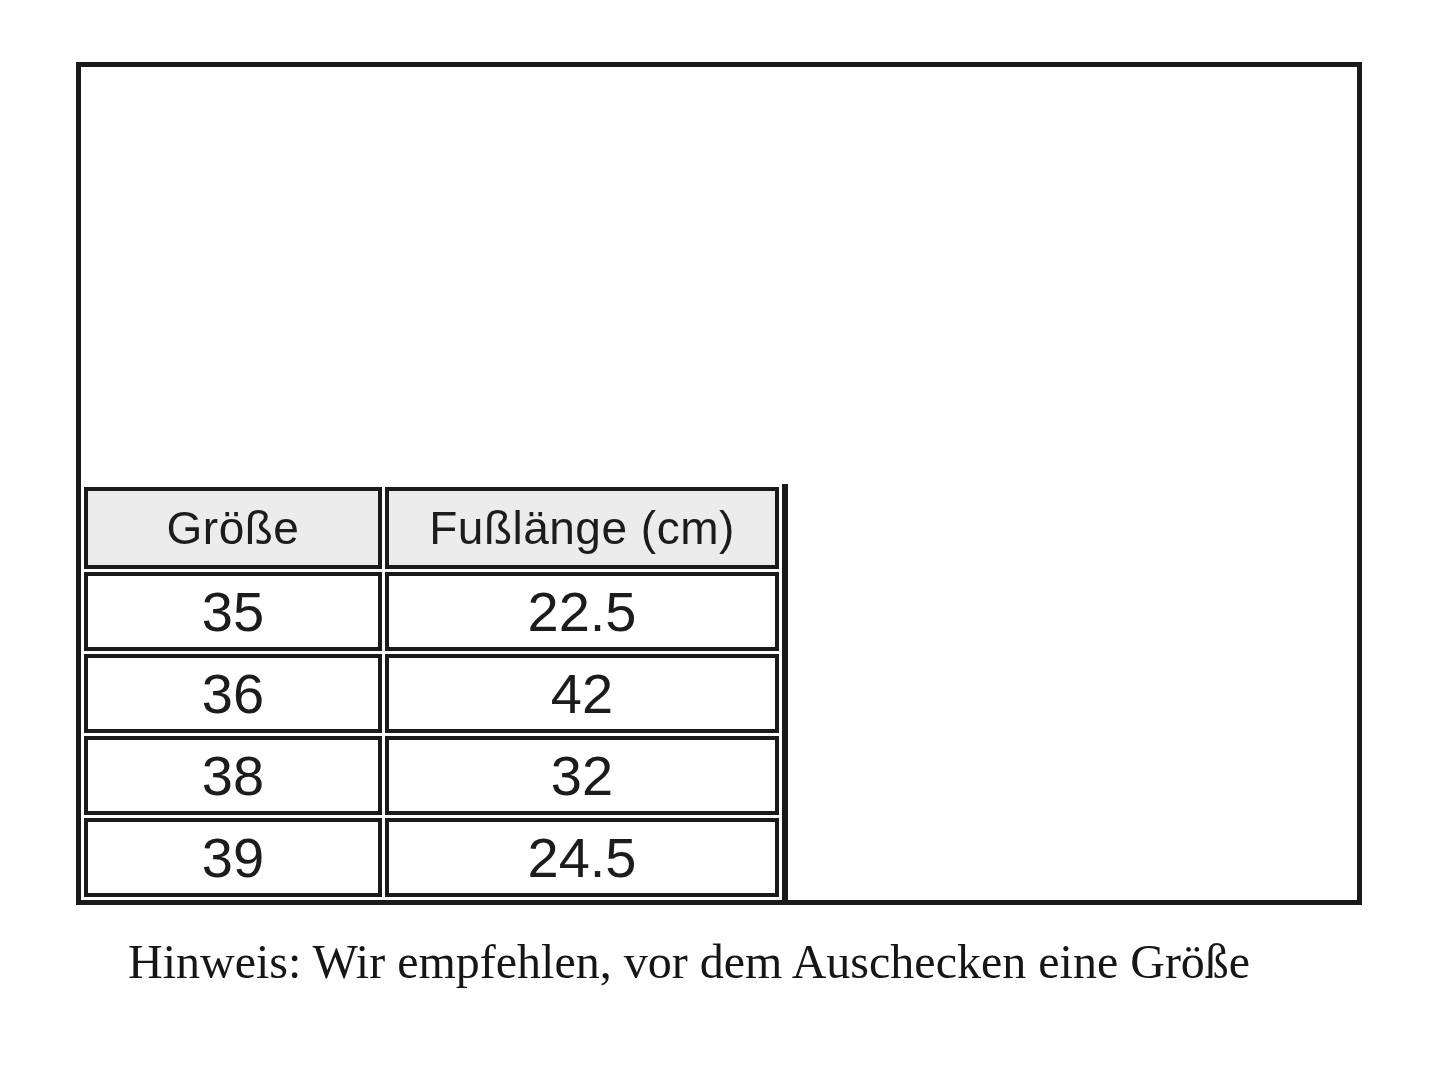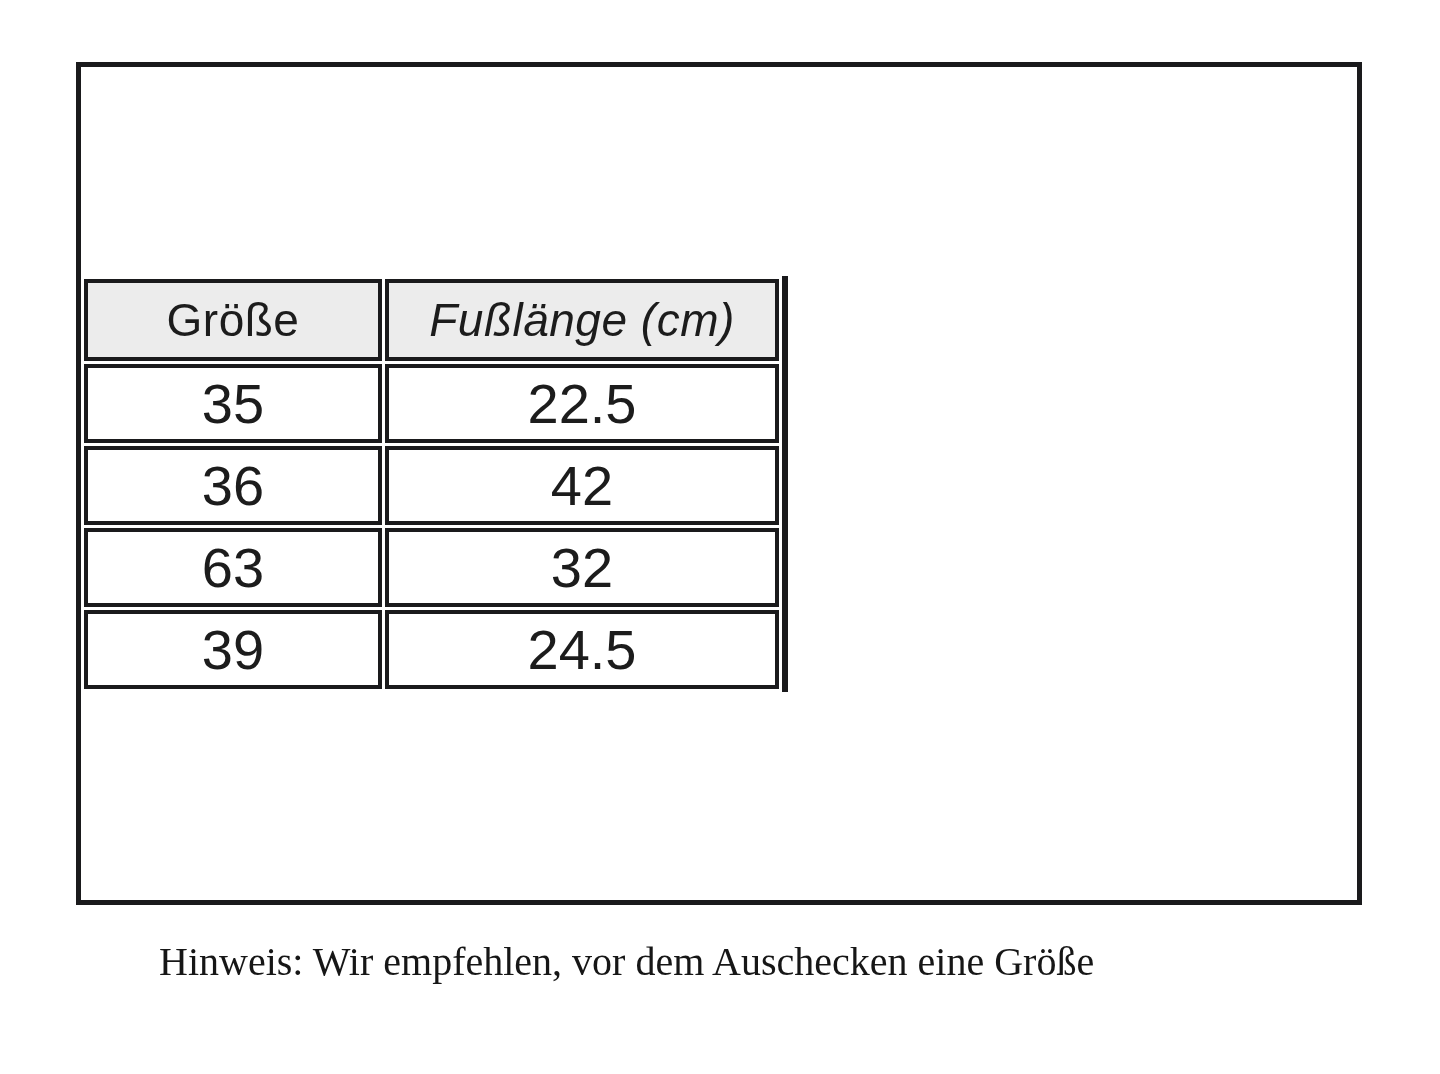--- a/index.html
+++ b/index.html
@@ -5,37 +5,37 @@
   html,body{margin:0;padding:0;background:#ffffff;}
   body{width:1440px;height:1074px;overflow:hidden;font-family:"Liberation Sans",sans-serif;}
   .page{position:relative;width:1440px;height:1074px;background:#ffffff;}
 
   
   .chart-wrap{
     position:absolute;left:76px;top:62px;
     width:1286px;height:843px;
     border:5px solid #1a1a1c;
     box-sizing:border-box;
-    display:flex;align-items:center;background:#ffffff;
+    display:flex;align-items:flex-end;background:#ffffff;
   }
   .table-col{border-right:6px solid #1a1a1c;}
   table.size-table{
     border-collapse:separate;border-spacing:3px;
     background:#ffffff;
   }
   table.size-table th, table.size-table td{
     border:4px solid #1a1a1c;
     text-align:center;vertical-align:middle;
     padding:0;color:#1c1c1c;
   }
   table.size-table th{
     width:290px;height:74px;background:#ececec;
     font-size:46px;font-weight:400;letter-spacing:0.5px;
   }
-  table.size-table th.col2{width:386px;font-style:italic;}
+  table.size-table th.col2{width:386px;}
   table.size-table td{
     height:71px;background:#ffffff;
     font-size:56px;font-weight:400;
   }
 
   
   .measure-panel{position:relative;flex:1;background:#ffffff;overflow:hidden;}
 
   .ruler{position:absolute;left:37px;top:13px;width:89px;height:790px;}
   .tick{position:absolute;right:0;height:4px;background:#c7c7cb;}
@@ -45,21 +45,21 @@
   .tick.long{width:89px;background:#d3d3d7;}
   .tick.first{height:5px;background:#ababb0;}
 
   .arrow-svg{position:absolute;left:190px;top:20px;}
   .foot-svg{position:absolute;left:306px;top:15px;}
 
   
   .note{
     position:absolute;left:128px;top:928px;
     font-family:"Liberation Serif",serif;
-    font-size:40px;line-height:68px;color:#161616;margin-left:31px;
+    font-size:48px;line-height:68px;color:#161616;
   }
   .note .line2{padding-left:15px;}
 </style>
 </head>
 <body>
 
 <div class="page">
 
   <div class="chart-wrap">
 
@@ -74,21 +74,21 @@
         <tbody>
           <tr>
               <td>35</td>
               <td>22.5</td>
             </tr>
           <tr>
               <td>36</td>
               <td>42</td>
             </tr>
           <tr>
-              <td>63</td>
+              <td>38</td>
               <td>32</td>
             </tr>
           <tr>
               <td>39</td>
               <td>24.5</td>
             </tr>
         </tbody>
       </table>
     </div>
 

